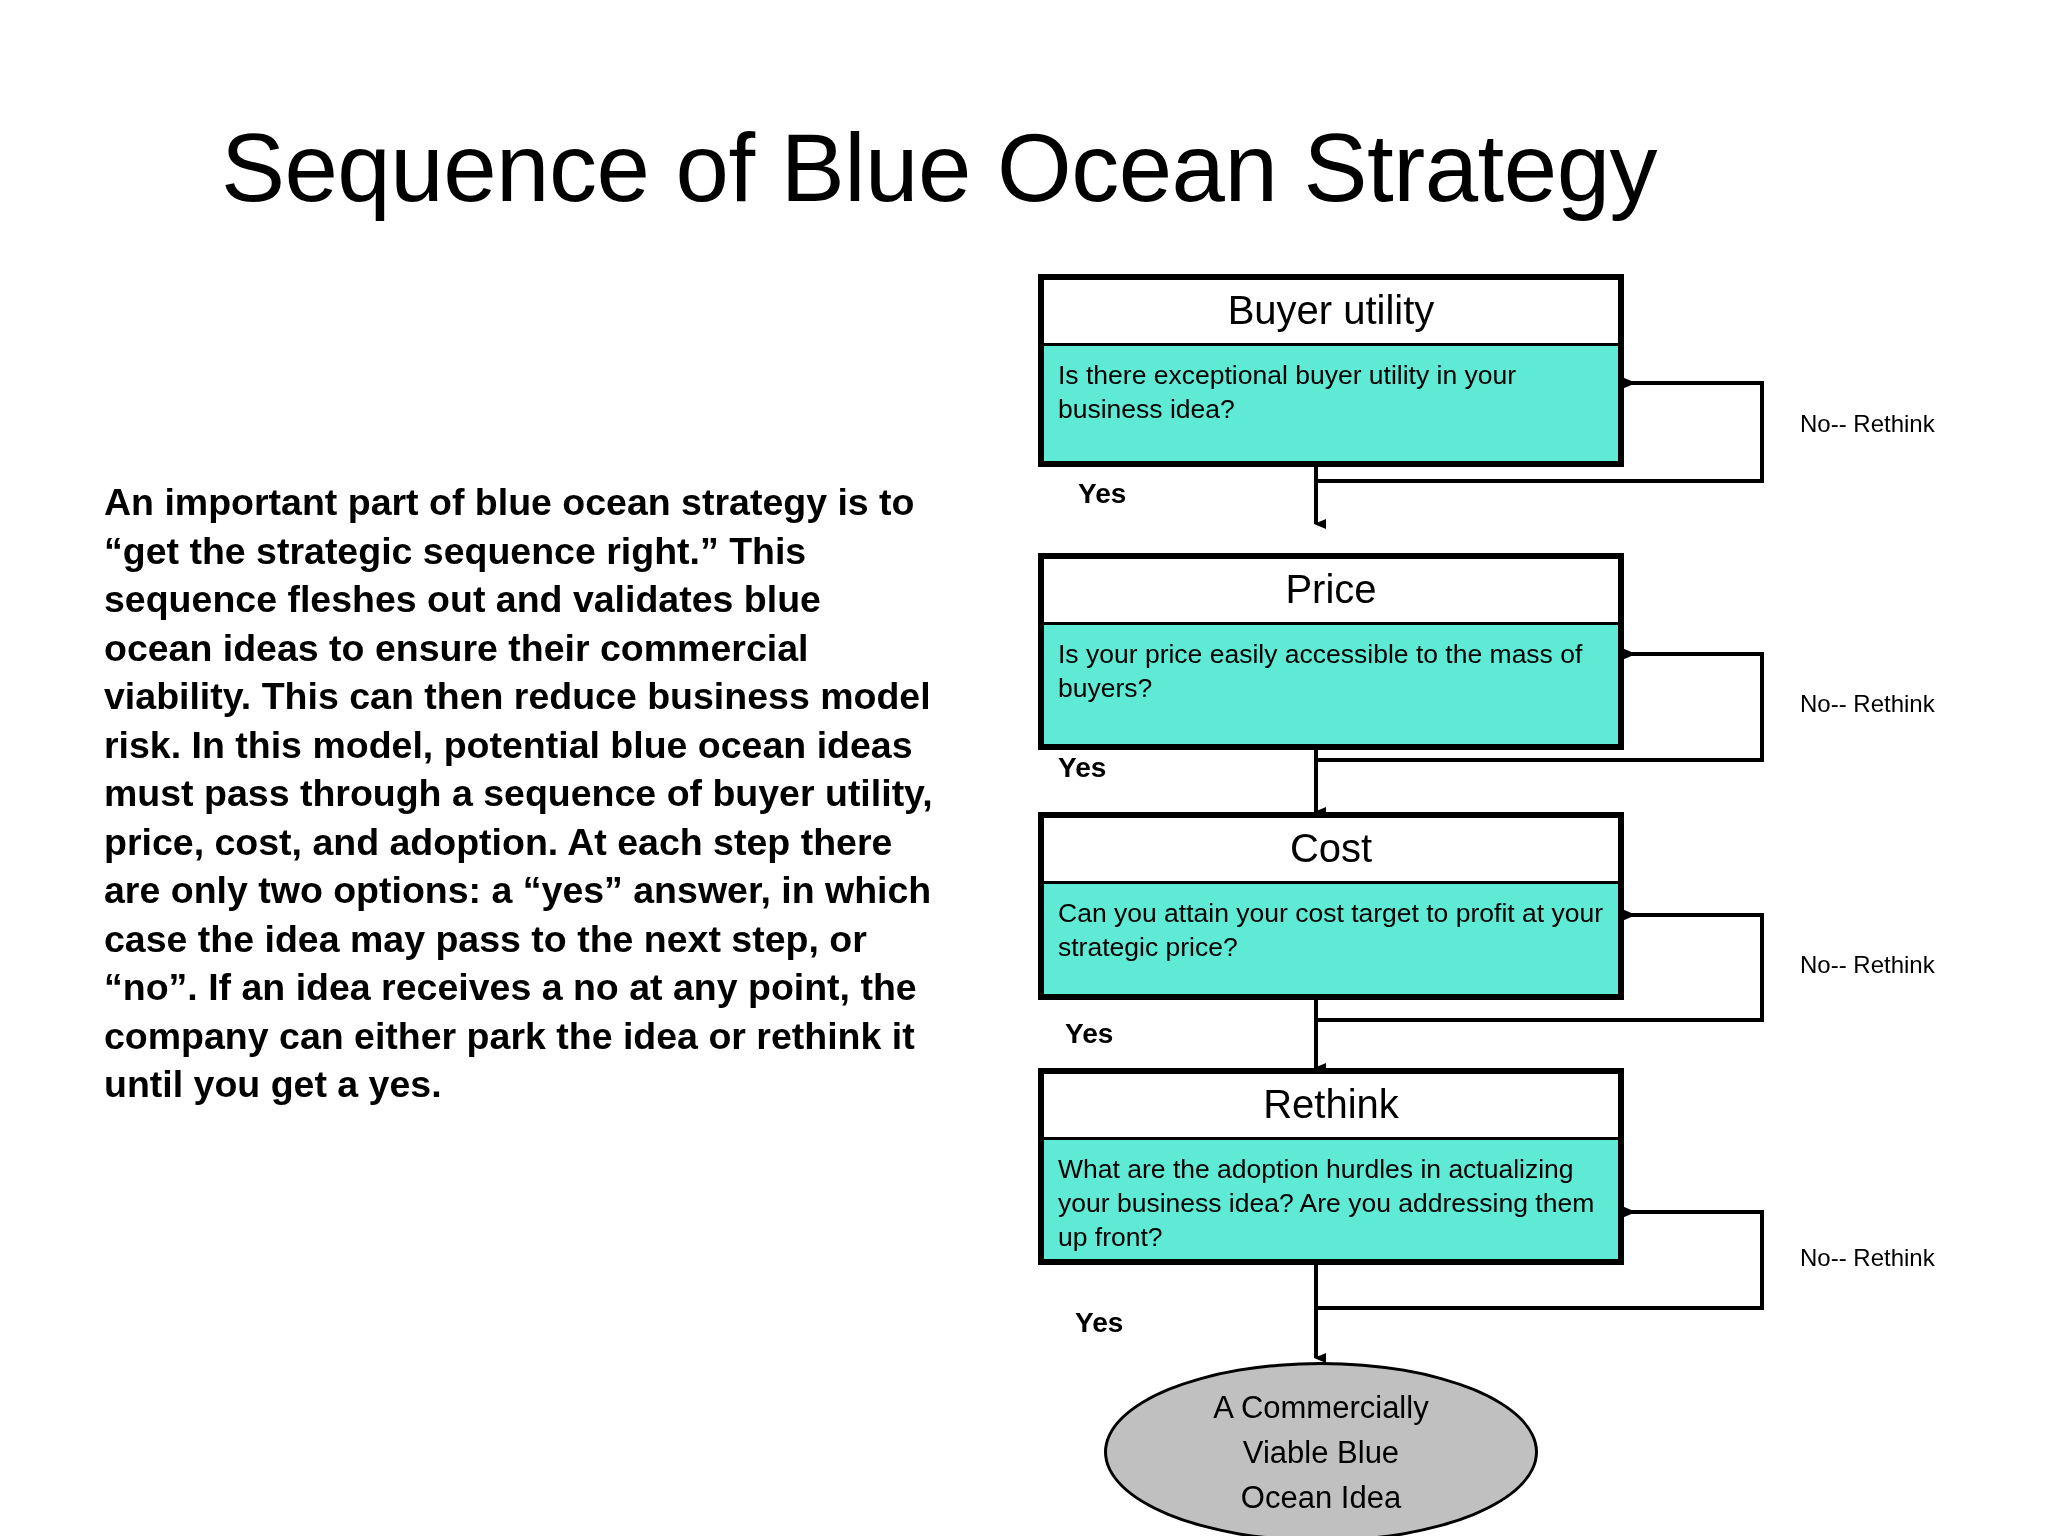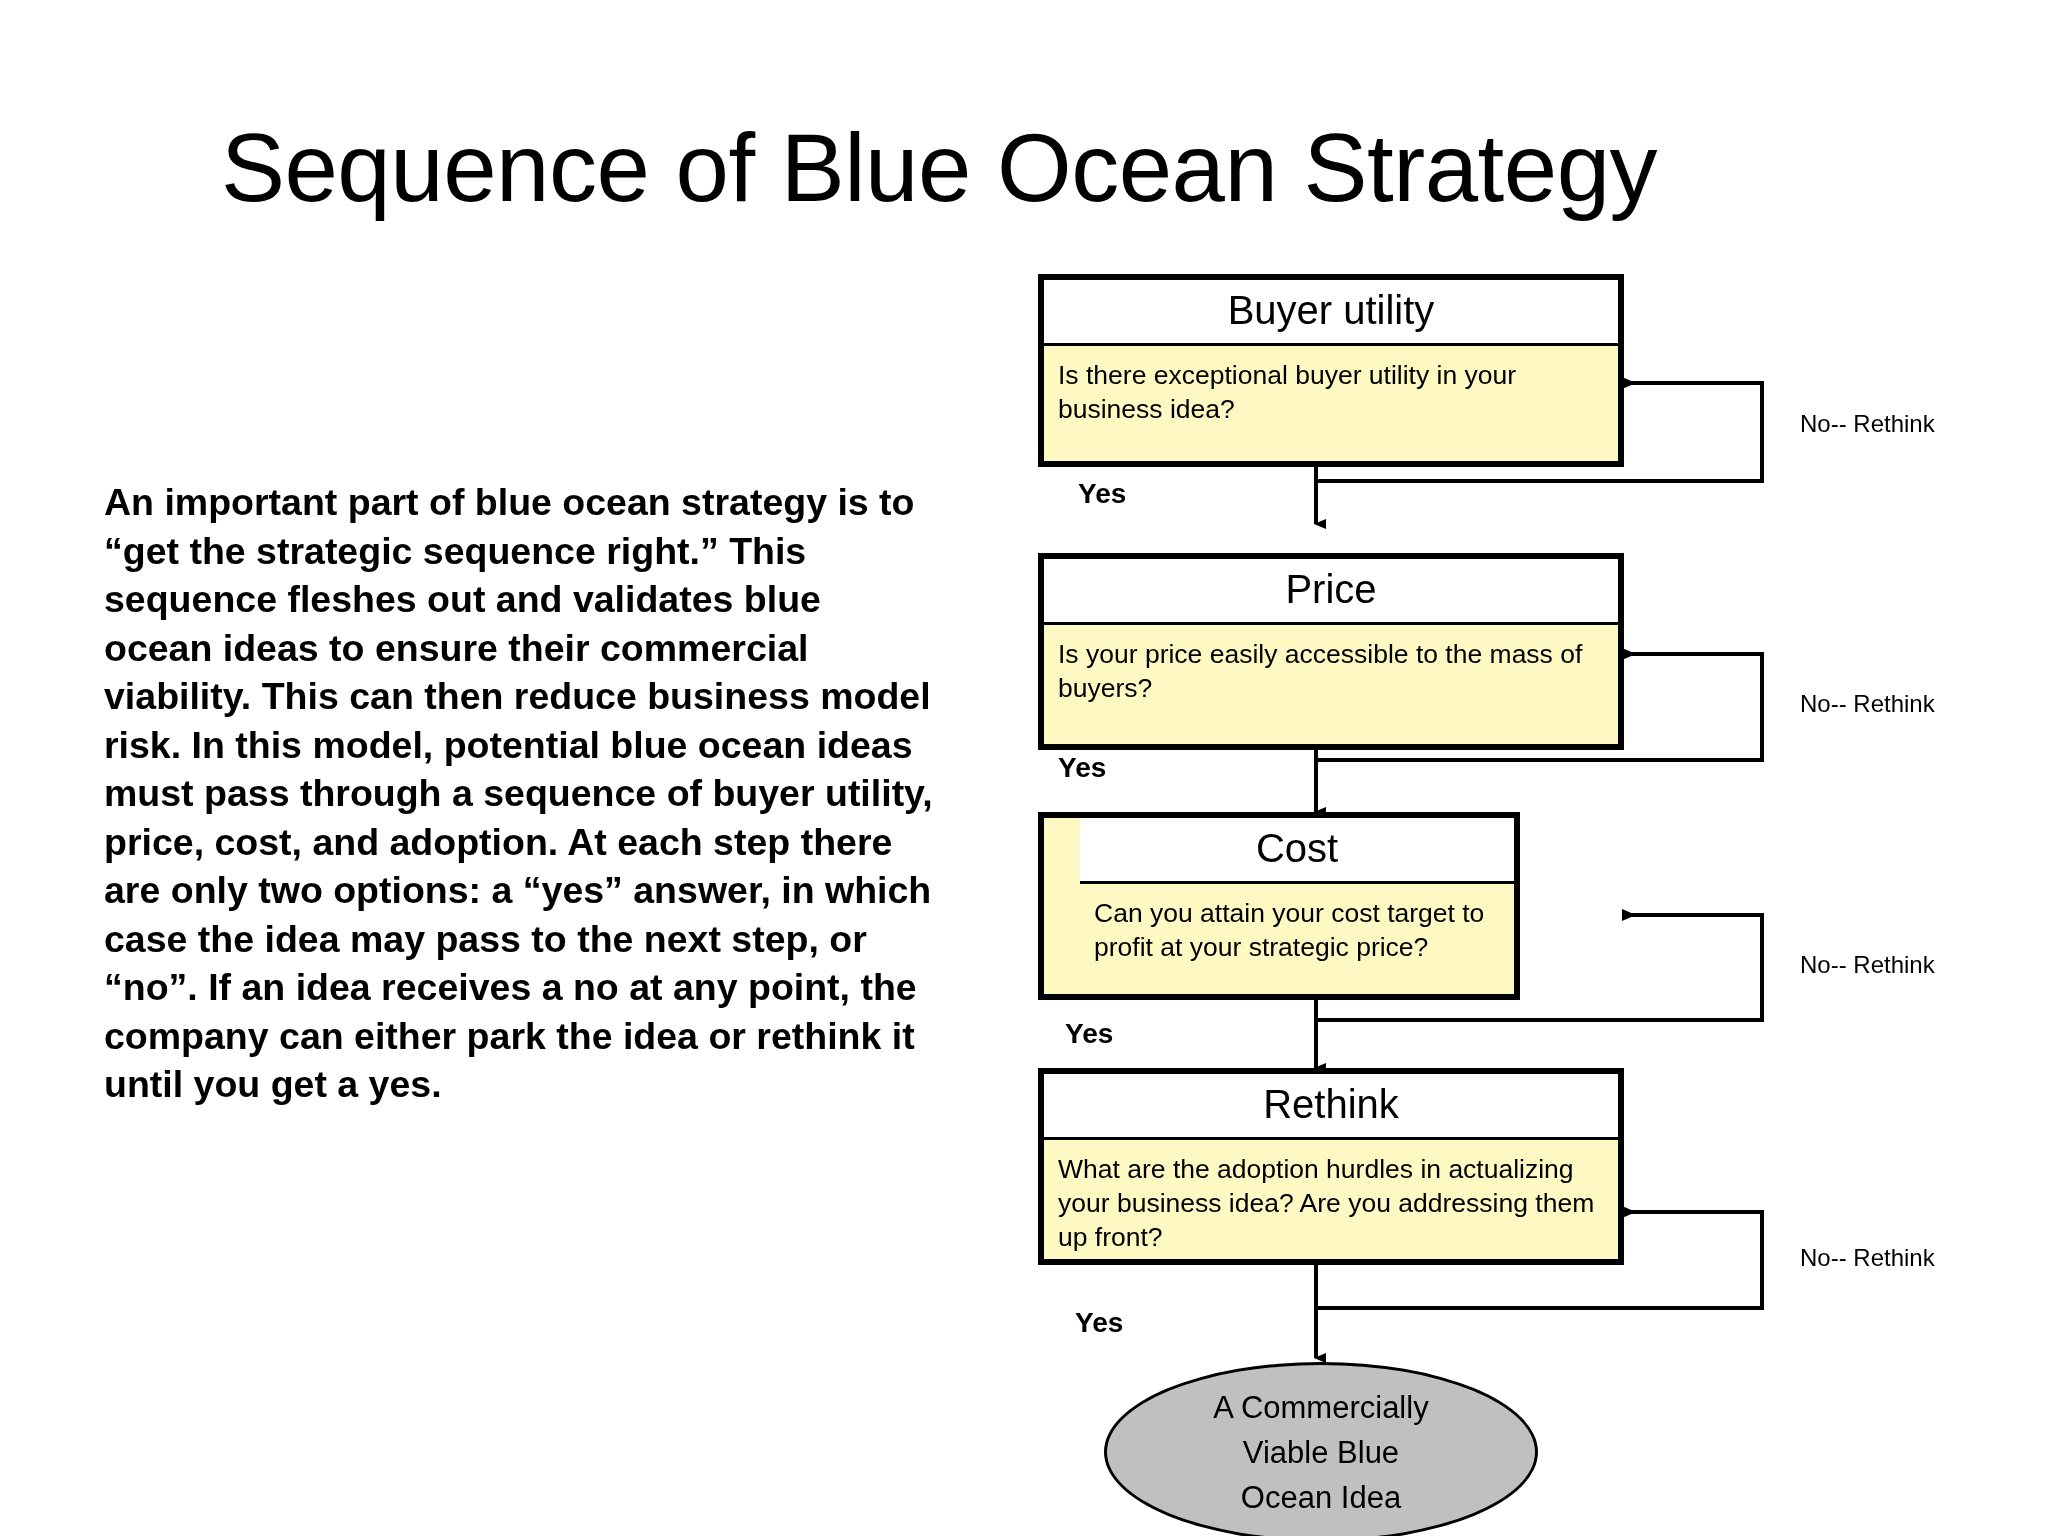--- a/index.html
+++ b/index.html
@@ -49,21 +49,21 @@
     left: 0;
     top: 0;
     width: 2048px;
     height: 1536px;
   }
 
   .flow-box {
     position: absolute;
     box-sizing: border-box;
     border: 6px solid #000000;
-    background: #fef9c3;
+    background: #5eead4;
   }
   .flow-box-header {
     box-sizing: border-box;
     height: 66px;
     line-height: 60px;
     text-align: center;
     font-size: 40px;
     border-bottom: 3px solid #000000;
     background: #ffffff;
   }
@@ -163,21 +163,21 @@
   <div class="yes-label" style="left:1078px; top:478px;">Yes</div>
   <div class="no-label" style="left:1800px; top:410px;">No-- Rethink</div>
 
   <div class="flow-box" style="left:1038px; top:530px; width:586px; height:197px;margin-top:23px;">
     <div class="flow-box-header">Price</div>
     <div class="flow-box-body">Is your price easily accessible to the mass of buyers?</div>
   </div>
   <div class="yes-label" style="left:1058px; top:752px;">Yes</div>
   <div class="no-label" style="left:1800px; top:690px;">No-- Rethink</div>
 
-  <div class="flow-box" style="left:1038px; top:812px; width:482px; height:188px;padding-left:36px;">
+  <div class="flow-box" style="left:1038px; top:812px; width:586px; height:188px;">
     <div class="flow-box-header">Cost</div>
     <div class="flow-box-body">Can you attain your cost target to profit at your strategic price?</div>
   </div>
   <div class="yes-label" style="left:1065px; top:1018px;">Yes</div>
   <div class="no-label" style="left:1800px; top:951px;">No-- Rethink</div>
 
   <div class="flow-box" style="left:1038px; top:1068px; width:586px; height:197px;">
     <div class="flow-box-header">Rethink</div>
     <div class="flow-box-body">What are the adoption hurdles in actualizing your business idea?  Are you addressing them up front?</div>
   </div>

